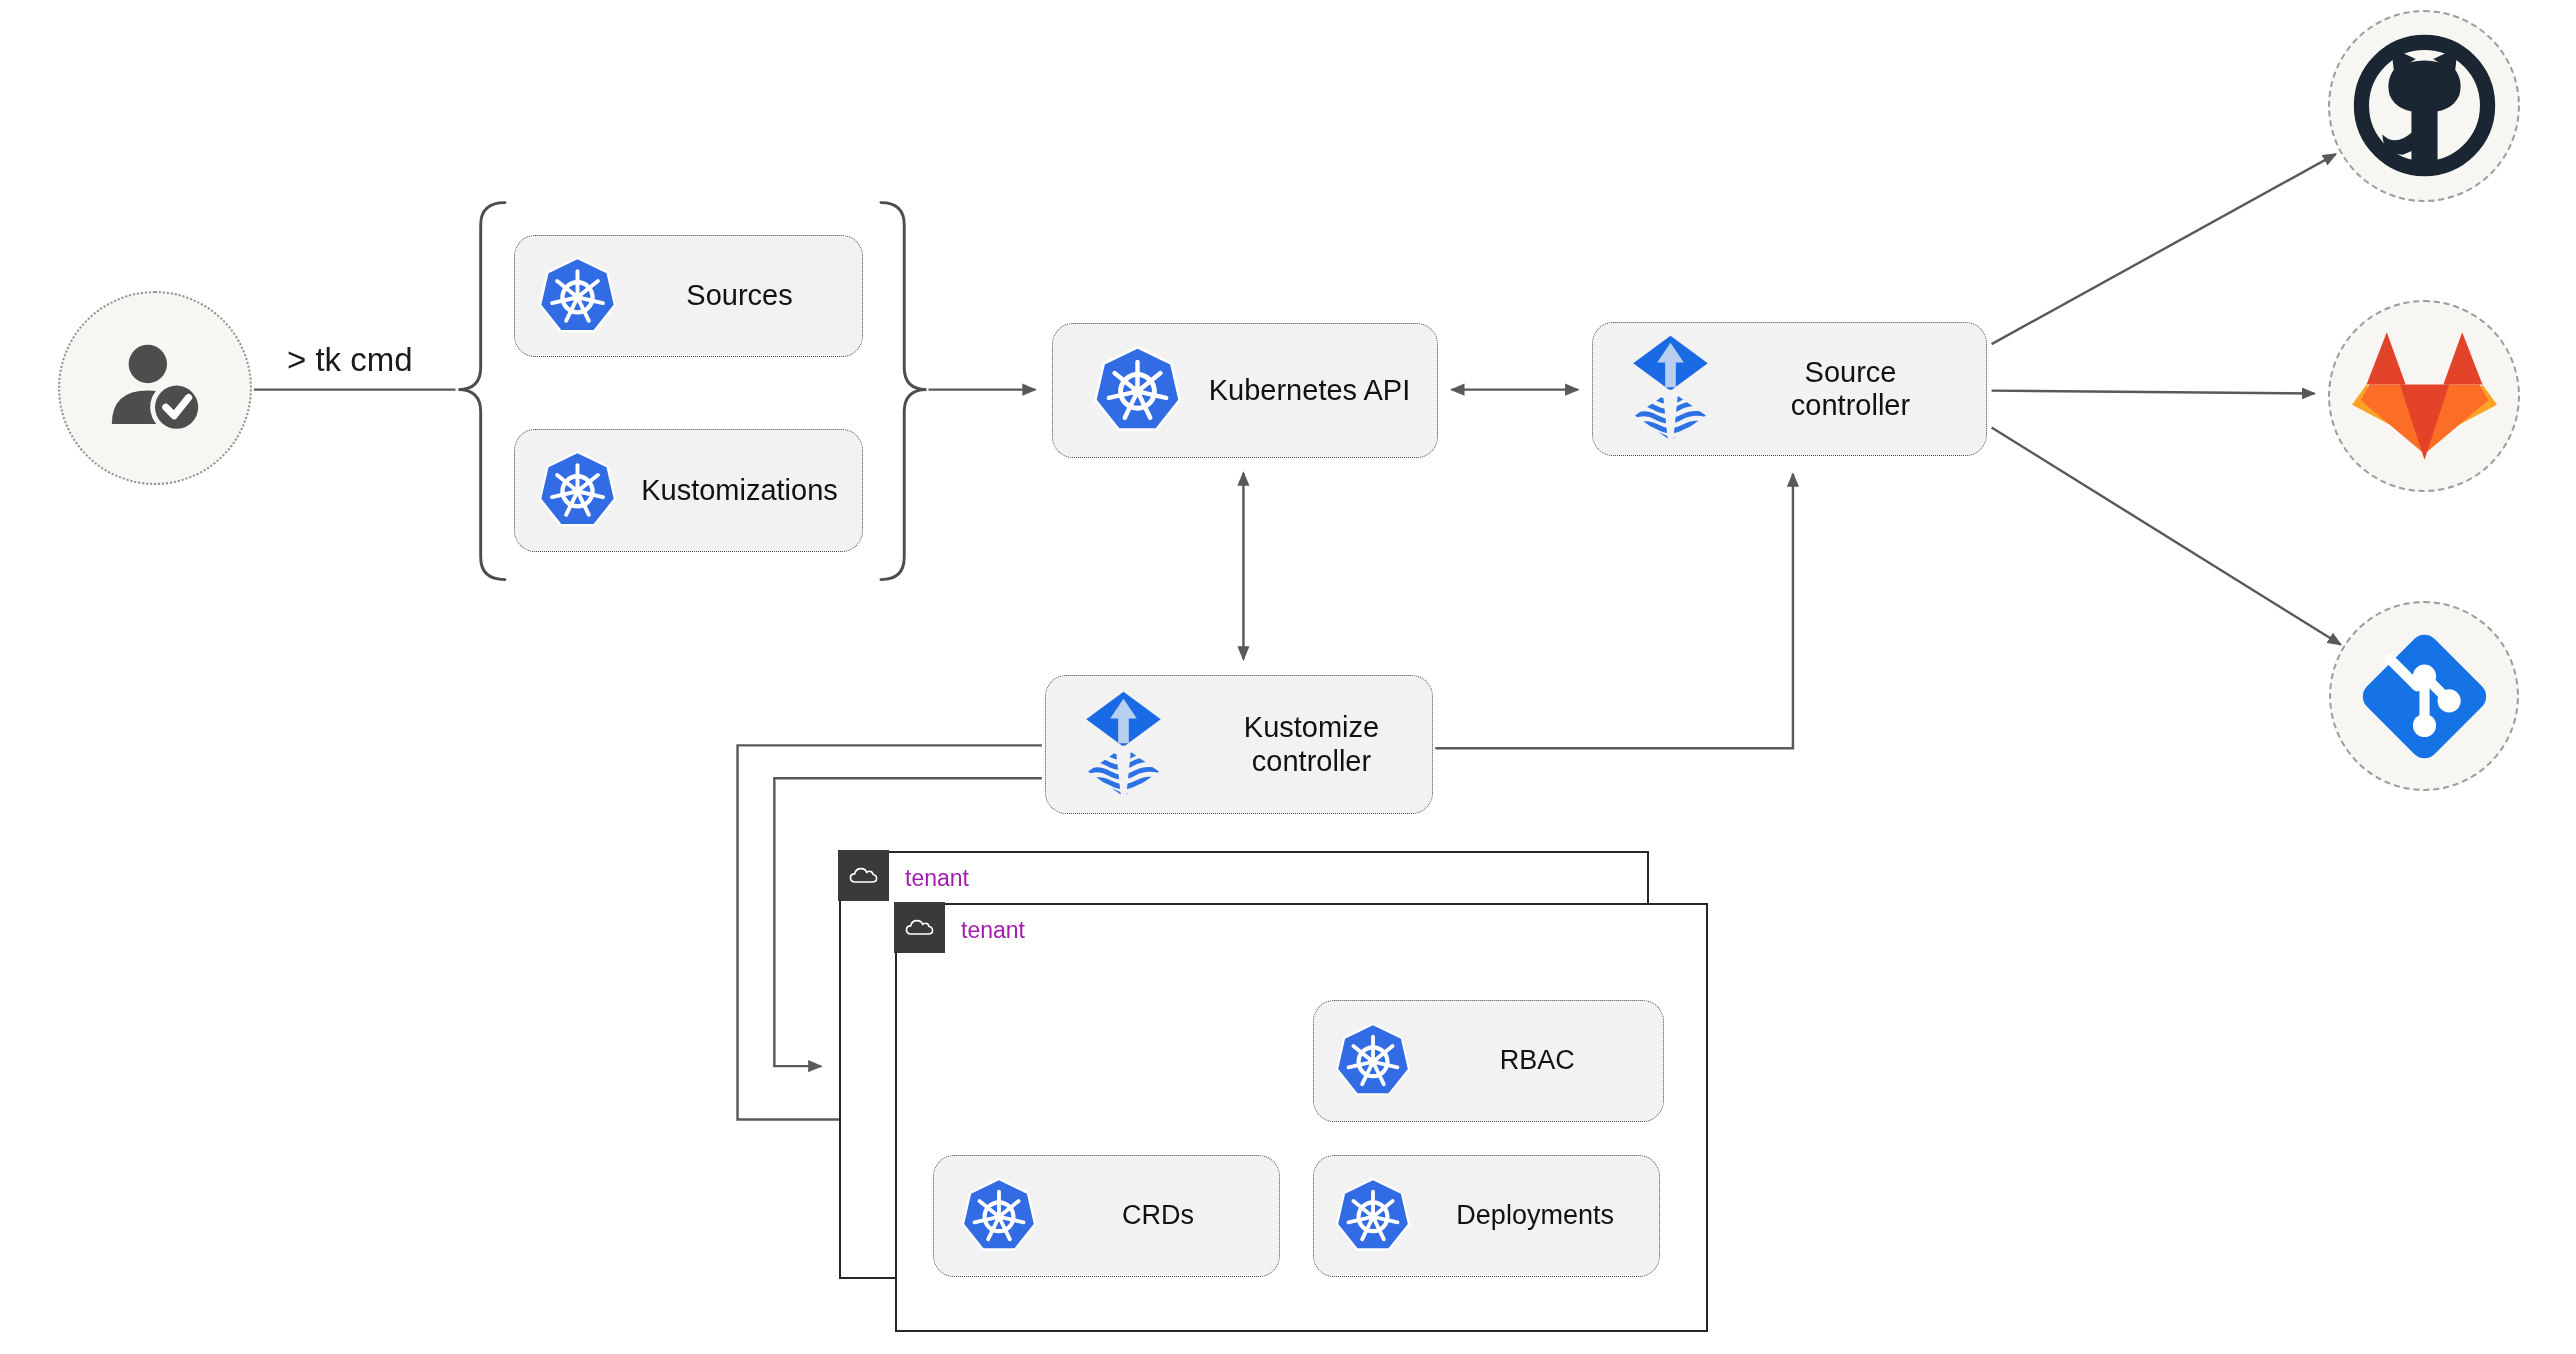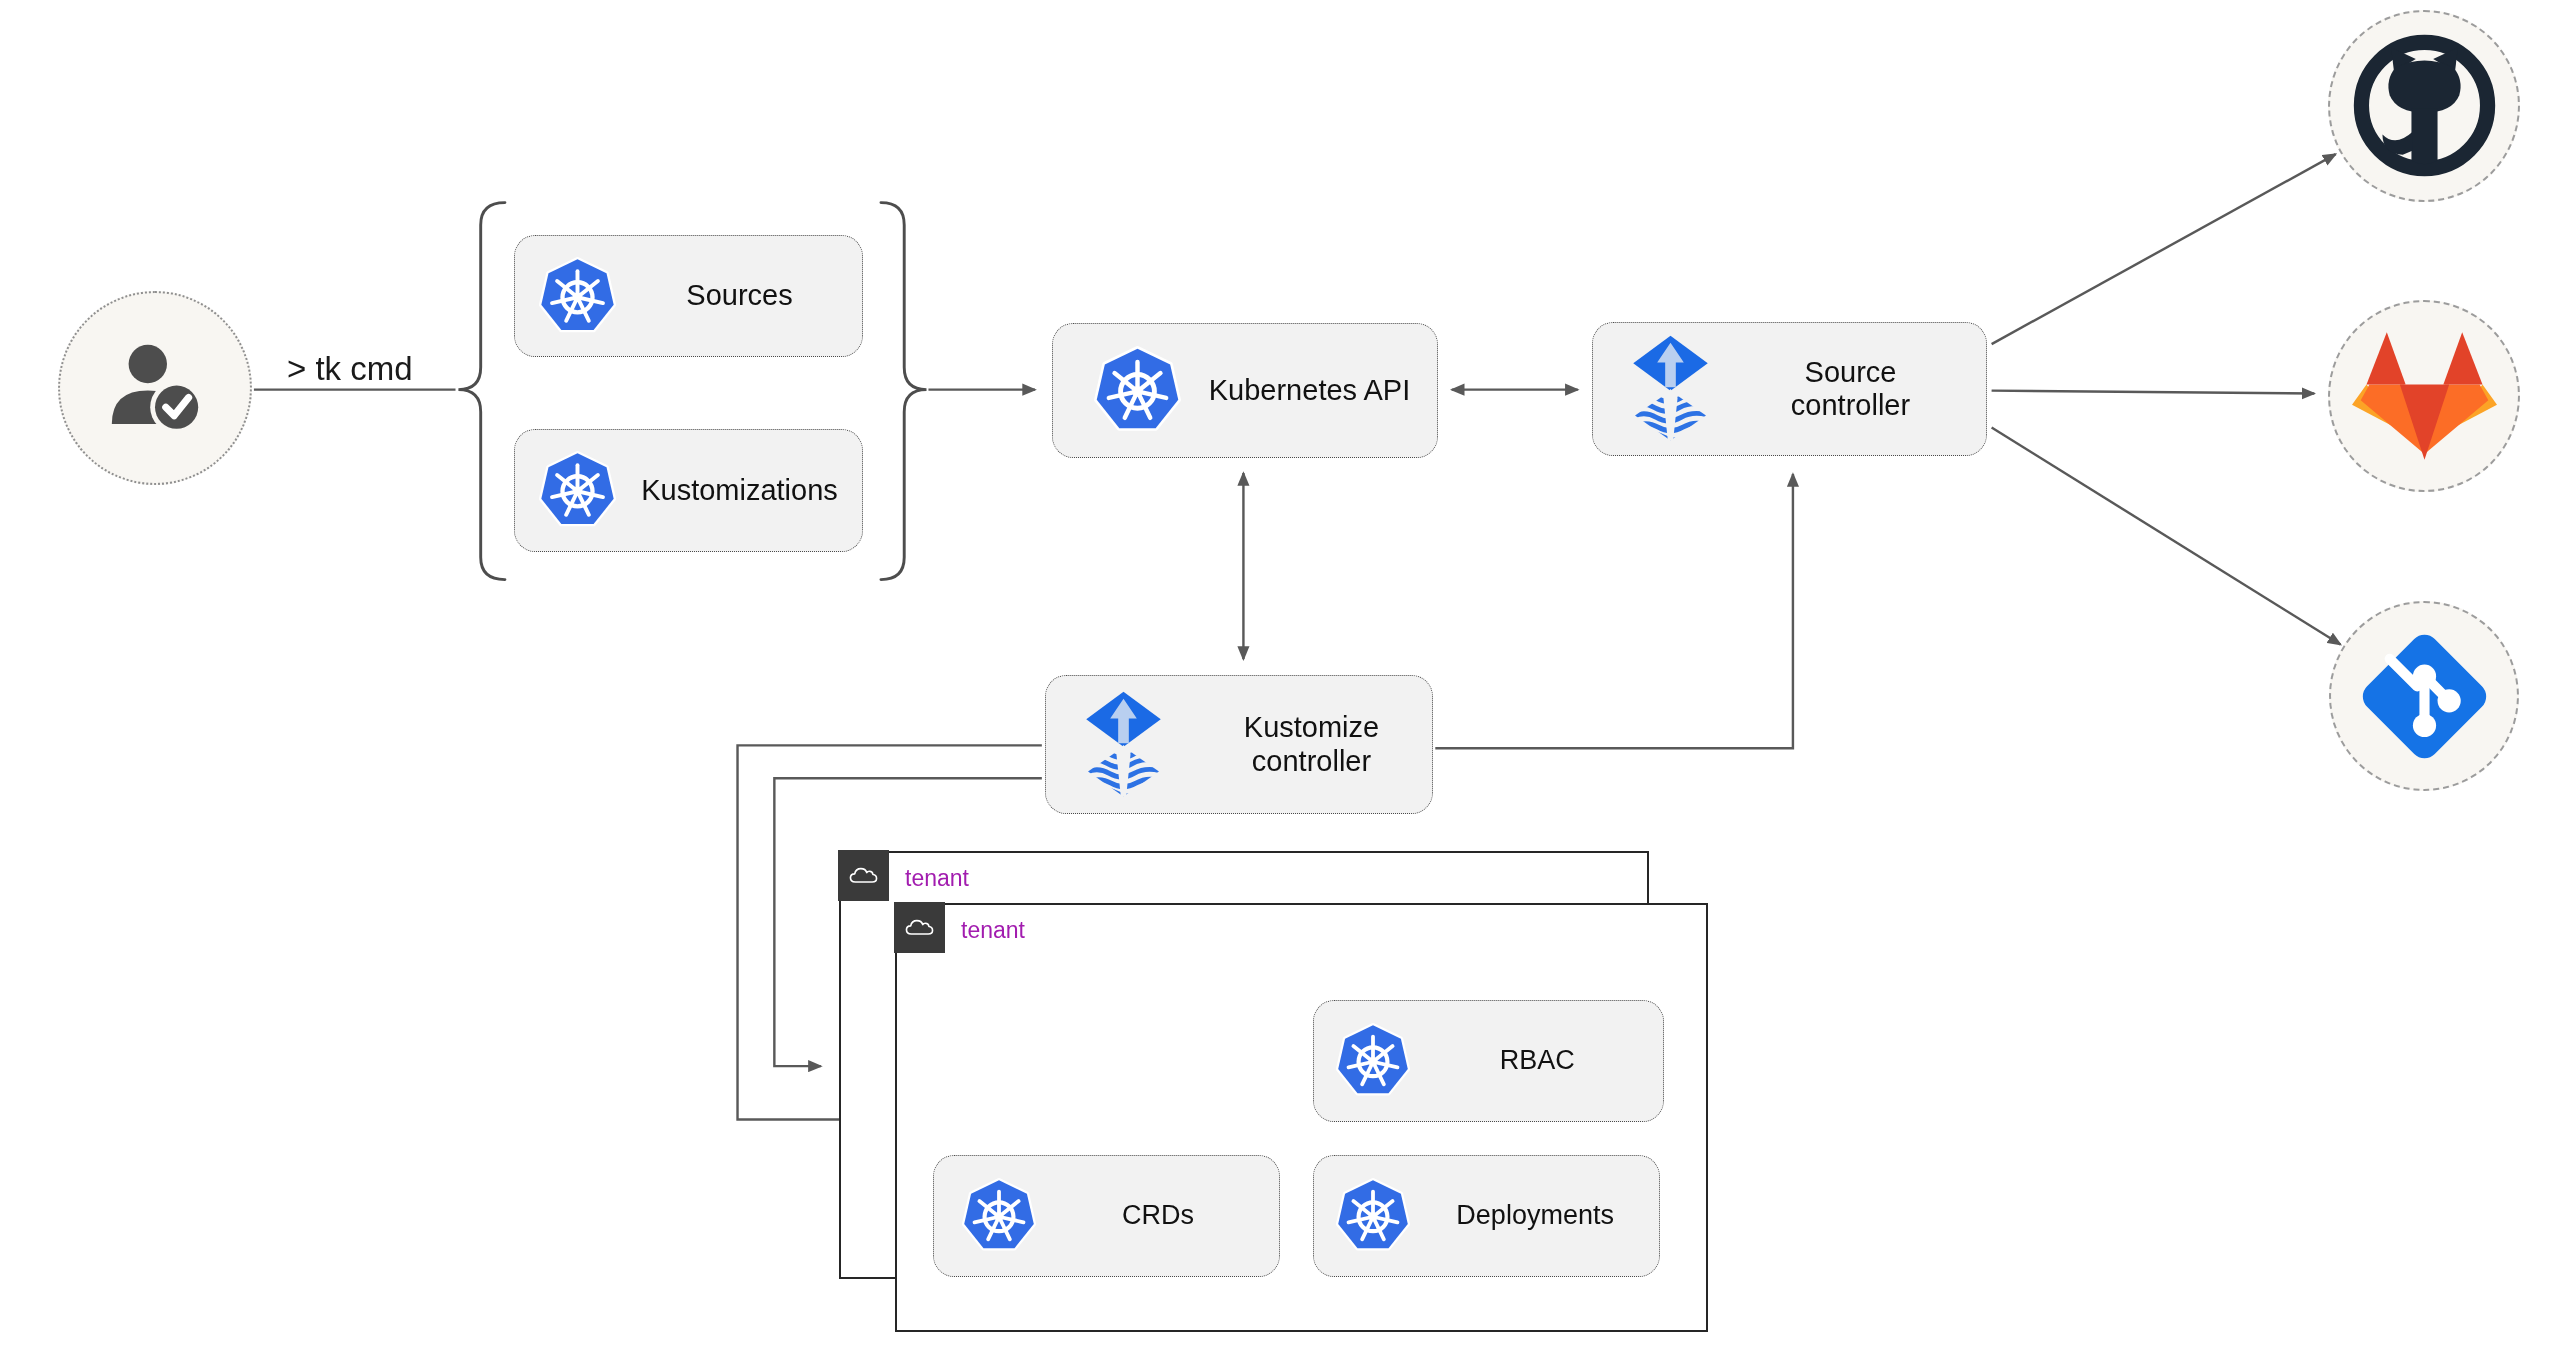--- a/index.html
+++ b/index.html
@@ -155,21 +155,21 @@
       <path d="M1075,769 H761 V1155 H904" marker-end="url(#ah)"></path>
       <path d="M1075,803 H799 V1100 H847" marker-end="url(#ah)"></path>
     </g>
   </svg>
 
   <div class="halo dotted" style="left:58px;top:291px;width:194px;height:194px;">
     <svg width="120" height="120" viewBox="0 0 124 124">
         <use href="#ic-person-check"></use>
       </svg>
   </div>
-  <div class="cmdlabel" style="left:287px;top:350px;">&gt; tk cmd</div>
+  <div class="cmdlabel" style="left:287px;top:341px;">&gt; tk cmd</div>
 
   <div class="rbox" style="left:514px;top:235px;width:349px;height:122px;padding-left:23px;">
     <svg class="ric" width="79" height="79" viewBox="0 0 82 82">
         <use href="#ic-k8s"></use>
       </svg>
     <div class="rlabel">Sources</div>
   </div>
   <div class="rbox" style="left:514px;top:429px;width:349px;height:123px;padding-left:23px;">
     <svg class="ric" width="79" height="79" viewBox="0 0 82 82">
         <use href="#ic-k8s"></use>

